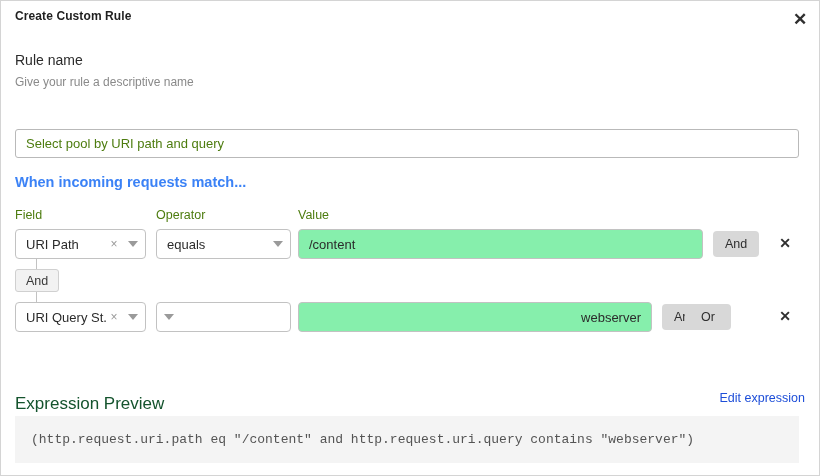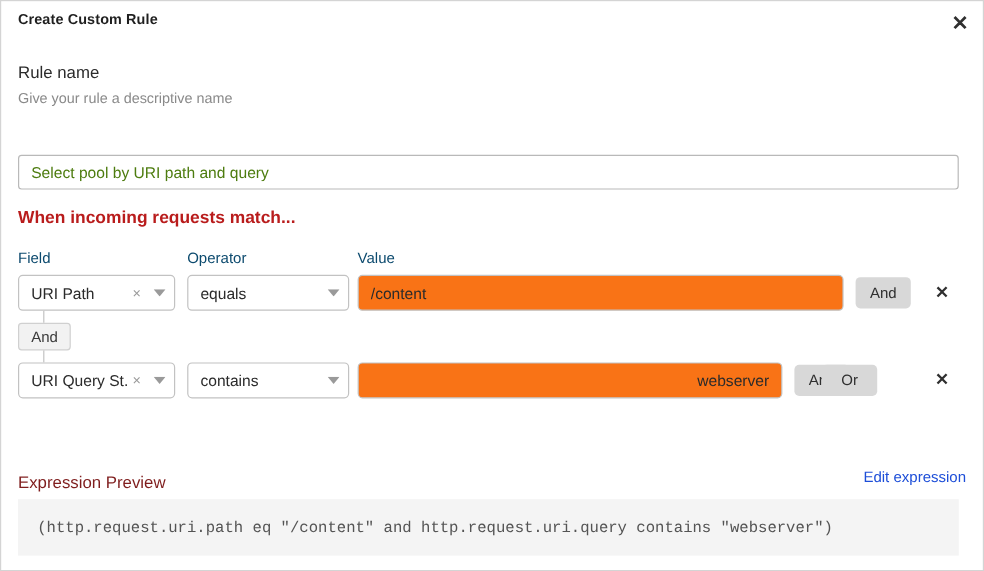--- a/index.html
+++ b/index.html
@@ -81,27 +81,27 @@
     margin-top: 28px;
   }
 
   
   .section-heading {
     position: absolute;
     left: 14px;
     top: 173px;
     font-size: 14.5px;
     font-weight: bold;
-    color: #b91c1c;
+    color: #3b82f6;
   }
   .col-label {
     position: absolute;
     top: 207px;
     font-size: 12.5px;
-    color: #0c4a6e;
+    color: #4d7c0f;
   }
   .col-label.field { left: 14px; }
   .col-label.operator { left: 155px; }
   .col-label.value { left: 297px; }
 
   .cond-row {
     position: absolute;
     left: 0;
     width: 820px;
     height: 30px;
@@ -147,21 +147,21 @@
   }
   .caret-icon svg { display: block; }
 
   .value-input {
     position: absolute;
     box-sizing: border-box;
     left: 297px;
     height: 30px;
     border: 1px solid #c2c2c2;
     border-radius: 4px;
-    background: #f97316;
+    background: #86efac;
     font-family: "Liberation Sans", sans-serif;
     font-size: 13px;
     color: #2b2b2b;
     padding: 0 10px;
     outline: none;
   }
   .value-input.w1 { width: 405px; }
   .value-input.w2 { width: 354px; text-align: right; }
 
   .logic-btn {
@@ -223,22 +223,22 @@
     font-size: 12.5px;
     color: #3a3a3a;
     cursor: pointer;
   }
 
   
   .exp-label {
     position: absolute;
     left: 14px;
     top: 393px;
-    font-size: 14px;
-    color: #7f1d1d;
+    font-size: 17px;
+    color: #14532d;
   }
   .edit-link {
     position: absolute;
     right: 14px;
     top: 390px;
     font-size: 12.5px;
     color: #1d4ed8;
     text-decoration: none;
     cursor: pointer;
   }
@@ -309,21 +309,20 @@
     <div class="select-box field-sel">
       <span class="sel-text">URI Query St...</span>
       <span class="clear-icon">×</span>
       <span class="caret-icon">
         <svg width="10" height="6" viewBox="0 0 10 6">
             <path d="M0 0 L10 0 L5 6 Z" fill="#9a9a9a"></path>
           </svg>
       </span>
     </div>
     <div class="select-box op-sel">
-      <span class="sel-text">contains</span>
       <span class="caret-icon">
         <svg width="10" height="6" viewBox="0 0 10 6">
             <path d="M0 0 L10 0 L5 6 Z" fill="#9a9a9a"></path>
           </svg>
       </span>
     </div>
     <input class="value-input w2" type="text" value="webserver" style="">
     <button class="logic-btn and2">And</button>
     <button class="logic-btn or2">Or</button>
     <div class="delete-icon">✕</div>

